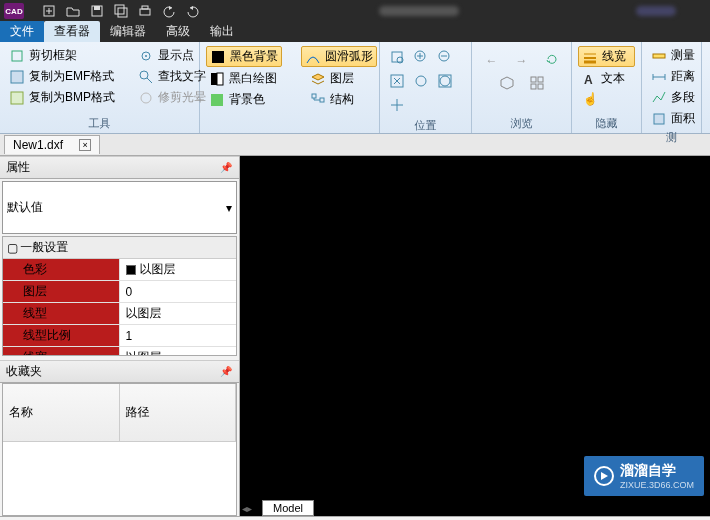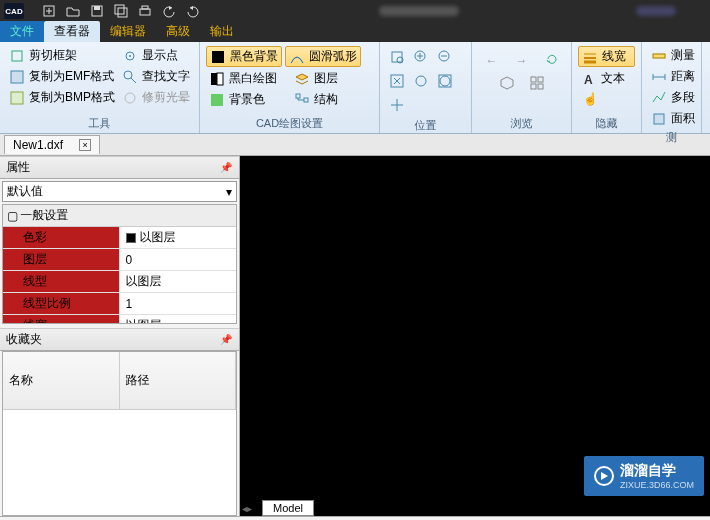--- a/index.html
+++ b/index.html
@@ -1,57 +1,57 @@
 <!DOCTYPE html>
 <html><head>
 <meta charset="utf-8">
 <style>
 * { margin: 0; padding: 0; box-sizing: border-box; font-family: "Microsoft YaHei", "SimSun", Arial, sans-serif; font-size: 12px; }
 body { background: #333; width: 710px; height: 520px; overflow: hidden; position: relative; }
 
 
 .titlebar { background: #2a2a2a; height: 22px; display: flex; align-items: center; padding: 0 4px; }
-.app-icon { width: 20px; height: 16px; background: #0f172a; color: #fff; font-size: 8px; font-weight: bold; display: flex; align-items: center; justify-content: center; border-radius: 2px; margin-right: 16px; }
+.app-icon { width: 20px; height: 16px; background: #701a75; color: #fff; font-size: 8px; font-weight: bold; display: flex; align-items: center; justify-content: center; border-radius: 2px; margin-right: 16px; }
 .qat { display: flex; gap: 6px; }
 .qat-btn { width: 18px; height: 16px; display: flex; align-items: center; justify-content: center; color: #ddd; cursor: pointer; }
 .title-spacer { flex: 1; }
 .title-blur { width: 80px; height: 10px; background: #555; border-radius: 5px; filter: blur(2px); }
 .title-blur2 { width: 40px; height: 10px; background: #446; border-radius: 5px; filter: blur(2px); margin-right: 30px; }
 
 
 .menubar { background: #2a2a2a; height: 20px; display: flex; align-items: flex-end; }
-.menu-tab { padding: 2px 10px; color: #eab308; cursor: pointer; }
-.menu-tab.file { background: #1a6fb8; color: #5eead4; }
+.menu-tab { padding: 2px 10px; color: #e5e5e5; cursor: pointer; }
+.menu-tab.file { background: #1a6fb8; color: #ffffff; }
 .menu-tab.active { background: #d8e8f5; color: #000; border-top-left-radius: 2px; border-top-right-radius: 2px; }
 
 
 .ribbon { background: linear-gradient(#ecf3fb, #dce8f5); height: 92px; border-bottom: 1px solid #a0b4c8; display: flex; }
 .ribbon-group { border-right: 1px solid #b0c4d8; padding: 4px 6px 0 6px; display: flex; flex-direction: column; position: relative; }
 .ribbon-group-body { flex: 1; display: flex; flex-direction: column; gap: 2px; }
 .ribbon-group-label { text-align: center; color: #45607a; font-size: 11px; padding: 2px 0; }
 .ribbon-item { display: flex; align-items: center; gap: 4px; padding: 1px 3px; cursor: pointer; white-space: nowrap; border-radius: 2px; }
 .ribbon-item.highlight { background: linear-gradient(#ffe8a6, #ffd97a); border: 1px solid #d4a030; align-items: center; }
 .ribbon-icon { width: 16px; height: 16px; display: inline-flex; align-items: center; justify-content: center; }
 .ribbon-col { display: flex; flex-direction: column; gap: 2px; }
-.ribbon-row { display: flex; gap: 3px; }
+.ribbon-row { display: flex; gap: 19px; }
 .grey { color: #999; }
 .icon-grid { display: grid; grid-template-columns: repeat(3, 22px); grid-auto-rows: 22px; gap: 2px; }
 .icon-btn { width: 22px; height: 22px; display: flex; align-items: center; justify-content: center; cursor: pointer; border-radius: 2px; }
 
 
 .doctabs { background: #e8e8e8; height: 22px; border-bottom: 1px solid #aaa; display: flex; align-items: center; padding-left: 4px; }
 .doctab { background: #f7f7f7; border: 1px solid #aaa; border-bottom: none; padding: 2px 8px; display: flex; align-items: center; gap: 16px; }
 .doctab-close { border: 1px solid #888; width: 12px; height: 12px; display: flex; align-items: center; justify-content: center; font-size: 9px; cursor: pointer; }
 
 
 .main { display: flex; height: 360px; }
 .sidebar { width: 240px; background: #f3f3f3; border-right: 1px solid #aaa; display: flex; flex-direction: column; }
 .panel-header { background: linear-gradient(#f0f0f0, #e2e2e2); border-top: 1px solid #ccc; border-bottom: 1px solid #aaa; padding: 2px 6px; display: flex; justify-content: space-between; align-items: center; }
 .pin { font-size: 10px; cursor: pointer; }
-.combo { border: 1px solid #999; background: #fff; padding: 1px 4px; margin: 2px; display: flex; justify-content: space-between; align-items: center; cursor: pointer; }
+.combo { border: 1px solid #999; background: #fff; padding: 17px 4px; margin: 2px; display: flex; justify-content: space-between; align-items: center; cursor: pointer; }
 .prop-grid { background: #fff; border: 1px solid #aaa; margin: 0 2px; flex: 0 0 auto; height: 120px; overflow: auto; }
 .prop-section { background: #ededed; padding: 2px 4px; border-bottom: 1px solid #ccc; display: flex; align-items: center; gap: 2px; }
 .prop-row { display: flex; border-bottom: 1px solid #e0e0e0; }
 .prop-row > div { padding: 2px 6px; }
 .prop-name { width: 50%; background: #b91c1c; text-indent: 14px; border-right: 1px solid #ddd; }
 .prop-val { width: 50%; display: flex; align-items: center; gap: 4px; }
 .swatch { width: 10px; height: 10px; background: #000; border: 1px solid #666; }
 .fav-grid { background: #fff; border: 1px solid #aaa; margin: 0 2px; flex: 1; }
 .fav-head { display: flex; border-bottom: 1px solid #ccc; }
 .fav-head > div { width: 50%; padding: 20px 6px; background: linear-gradient(#f8f8f8,#ececec); border-right: 1px solid #ccc; }
@@ -252,21 +252,20 @@
                 <rect x="2" y="2" width="4" height="4" fill="none" stroke="#48a"></rect>
                 <rect x="10" y="6" width="4" height="4" fill="none" stroke="#48a"></rect>
                 <line x1="4" y1="6" x2="4" y2="8" stroke="#48a"></line>
                 <line x1="4" y1="8" x2="10" y2="8" stroke="#48a"></line>
               </svg>
             </span>
             <span>结构</span>
           </div>
       </div>
     </div>
-    <div class="ribbon-group-label">CAD绘图设置</div>
   </div>
 
   <div class="ribbon-group" style="width:92px">
     <div class="ribbon-group-body">
       <div class="icon-grid">
         <div class="icon-btn">
             <svg width="16" height="16">
               <rect x="3" y="3" width="10" height="10" fill="none" stroke="#48a"></rect>
               <circle cx="11" cy="11" r="3" fill="none" stroke="#48a"></circle>
             </svg>

